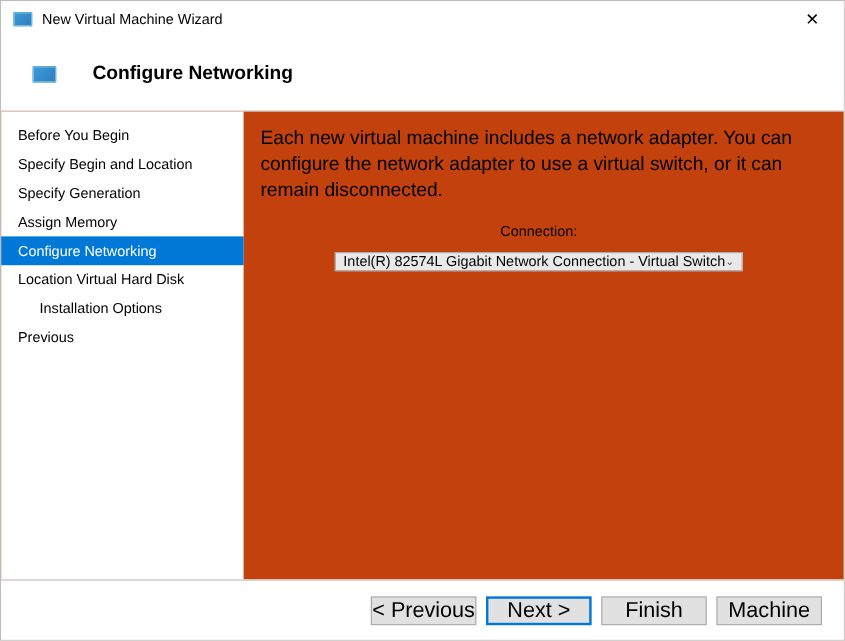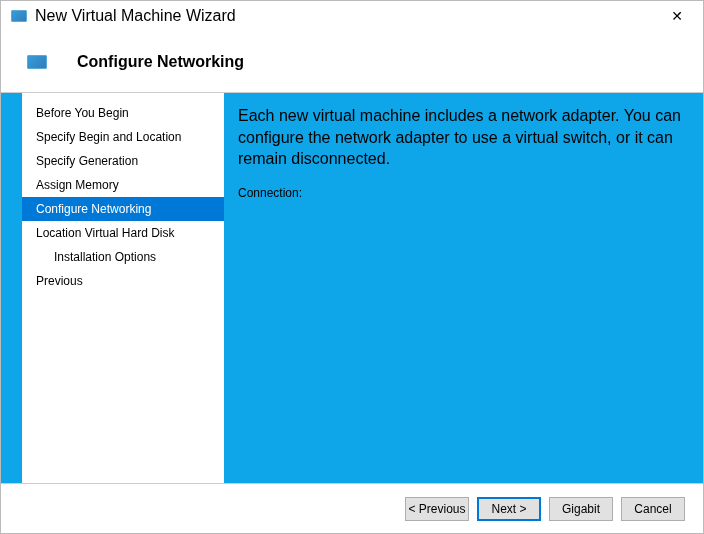--- a/index.html
+++ b/index.html
@@ -27,21 +27,21 @@
       background: #fff;
     }
     .titlebar-icon {
       width: 16px;
       height: 12px;
       margin-right: 8px;
       display: inline-block;
     }
     .titlebar-title {
       flex: 1;
-      font-size: 16px;
+      font-size: 12px;
       color: #000;
     }
     .close-btn {
       width: 40px;
       height: 28px;
       display: flex;
       align-items: center;
       justify-content: center;
       font-size: 14px;
       color: #000;
@@ -63,22 +63,21 @@
     }
     .header-title {
       font-size: 16px;
       font-weight: 700;
       color: #000;
     }
 
     .body {
       flex: 1;
       display: flex;
-      background: #0ea5e9;
-      padding-left: 21px;
+      background: #c2410c;
     }
 
     .sidebar {
       width: 202px;
       padding-top: 8px;
       background: #fff;
     }
     .step {
       padding: 5px 10px 5px 14px;
       font-size: 12px;
@@ -99,20 +98,21 @@
     .desc {
       font-size: 16px;
       color: #000;
       line-height: 1.35;
       margin-bottom: 16px;
     }
     .form-row {
       display: flex;
       align-items: center;
       gap: 10px;
+      flex-direction: column;
     }
     .form-label {
       font-size: 12px;
       color: #000;
     }
     .dropdown {
       flex: 1;
       height: 22px;
       border: 1px solid #adadad;
       background: #e9e9e9;
@@ -134,25 +134,25 @@
       height: 50px;
       border-top: 1px solid #ccc;
       display: flex;
       justify-content: flex-end;
       align-items: center;
       padding-right: 18px;
       gap: 8px;
       background: #fff;
     }
     .btn {
-      width: 64px;
+      width: 88px;
       height: 24px;
       border: 1px solid #adadad;
       background: #e1e1e1;
-      font-size: 12px;
+      font-size: 18px;
       color: #000;
       cursor: pointer;
       display: flex;
       align-items: center;
       justify-content: center;
     }
     .btn.primary {
       border: 2px solid #0078d7;
       background: #e1e1e1;
       text-align: right;
@@ -191,25 +191,29 @@
       <div class="step active">Configure Networking</div>
       <div class="step">Location Virtual Hard Disk</div>
       <div class="step indent">Installation Options</div>
       <div class="step">Previous</div>
     </div>
 
     <div class="main">
       <p class="desc">Each new virtual machine includes a network adapter. You can configure the network adapter to use a virtual switch, or it can remain disconnected.</p>
       <div class="form-row">
         <span class="form-label">Connection:</span>
+        <div class="dropdown">
+          <span class="dropdown-text">Intel(R) 82574L Gigabit Network Connection - Virtual Switch</span>
+          <span class="dropdown-arrow">⌄</span>
+        </div>
       </div>
     </div>
 
   </div>
 
   <div class="footer">
     <div class="btn">&lt; Previous</div>
     <div class="btn primary">Next &gt;</div>
-    <div class="btn">Gigabit</div>
-    <div class="btn">Cancel</div>
+    <div class="btn">Finish</div>
+    <div class="btn">Machine</div>
   </div>
 
 </div>
 
 </body></html>

